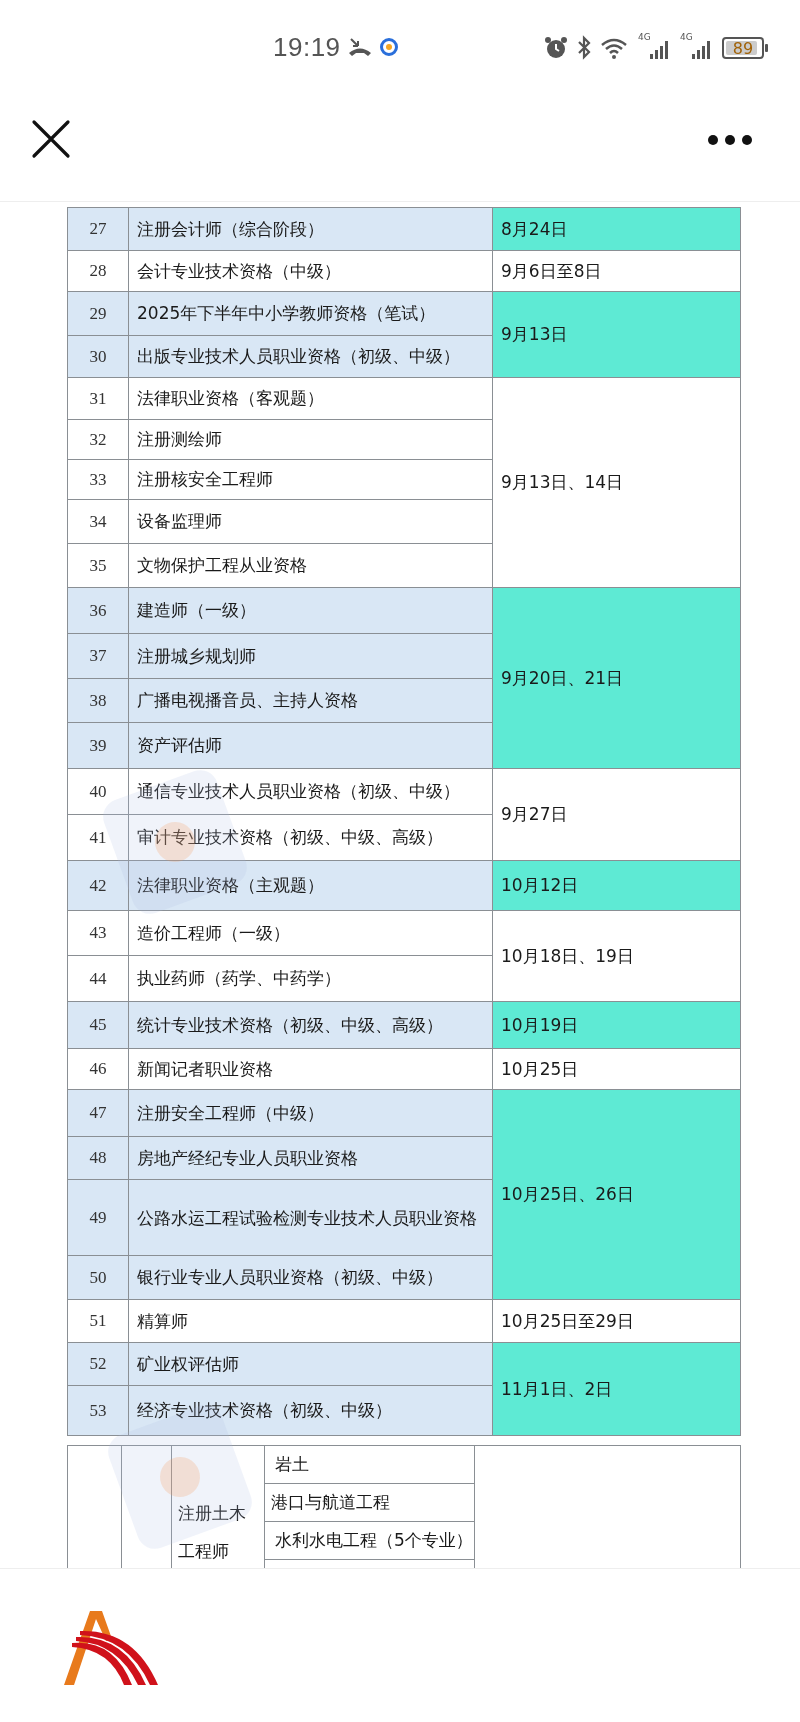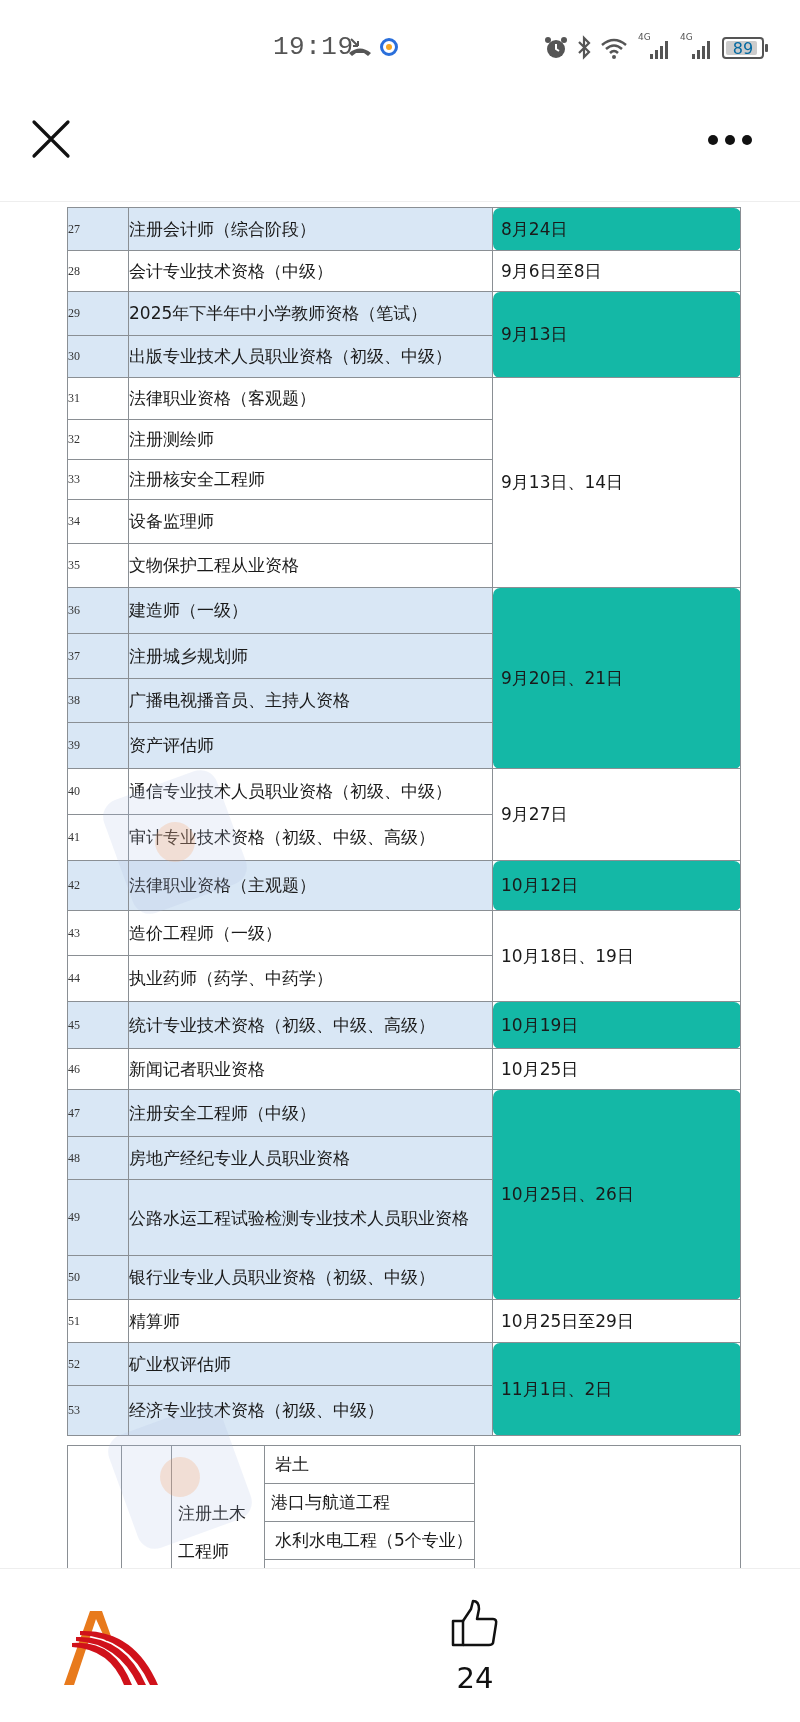--- a/index.html
+++ b/index.html
@@ -1,47 +1,47 @@
 <!DOCTYPE html>
 <html><head>
 <meta charset="utf-8">
 <style>
   * { box-sizing: border-box; margin: 0; padding: 0; }
   html, body { width: 800px; height: 1722px; background: #ffffff; overflow: hidden; }
   body { position: relative; font-family: "DejaVu Sans", "Liberation Sans", sans-serif; color: #222; }
 
   
   .status-bar { position: absolute; top: 0; left: 0; width: 800px; height: 90px; background: #fff; }
-  .status-time { position: absolute; left: 273px; top: 32px; font-size: 26px; color: #555; letter-spacing: 0.5px; font-family: Liberation Mono, monospace; }
+  .status-time { position: absolute; left: 273px; top: 32px; font-size: 26px; color: #555; letter-spacing: 0.5px; font-family: Liberation Sans, sans-serif; }
   .status-missed { position: absolute; left: 347px; top: 36px; width: 26px; height: 22px; }
   .status-app { position: absolute; left: 380px; top: 38px; width: 18px; height: 18px; border-radius: 50%; border: 3px solid #2a6fdb; }
   .status-app::after { content: ""; position: absolute; left: 3px; top: 3px; width: 6px; height: 6px; border-radius: 50%; background: #f5a623; }
   .status-right { position: absolute; right: 36px; top: 34px; height: 28px; display: flex; align-items: center; gap: 8px; }
   .status-icon { display: inline-block; }
   .battery { position: relative; width: 42px; height: 22px; border: 2px solid #555; border-radius: 4px; display: flex; align-items: center; justify-content: center; }
   .battery-fill { position: absolute; left: 2px; top: 2px; bottom: 2px; width: 31px; background: #ccc; border-radius: 2px; }
-  .battery-text { position: relative; font-size: 16px; color: #0369a1; font-family: "DejaVu Sans", sans-serif; }
+  .battery-text { position: relative; font-size: 16px; color: #a16207; font-family: "DejaVu Sans", sans-serif; }
   .battery::after { content: ""; position: absolute; right: -6px; top: 5px; width: 3px; height: 8px; background: #555; border-radius: 1px; }
 
   
   .top-bar { position: absolute; top: 90px; left: 0; width: 800px; height: 112px; background: #fff; border-bottom: 1px solid #eee; z-index: 5; }
   .close-btn { position: absolute; left: 30px; top: 28px; width: 42px; height: 42px; cursor: pointer; }
   .more-btn { position: absolute; right: 42px; top: 40px; width: 50px; height: 20px; display: flex; gap: 7px; align-items: center; cursor: pointer; }
   .more-btn span { width: 10px; height: 10px; border-radius: 50%; background: #111; display: block; }
 
   
   .content { position: absolute; top: 202px; left: 0; width: 800px; height: 1366px; overflow: hidden; background: #fff; }
   .tbl { position: absolute; left: 67px; top: 5px; width: 674px; border-collapse: collapse; font-family: "DejaVu Serif", "Liberation Serif", serif; }
   .tbl td { border: 1.5px solid #8a8f94; font-size: 17px; color: #1a1a1a; vertical-align: middle; }
-  .tbl td.num { width: 61px; font-family: "Liberation Serif", serif; font-size: 12px; color: #333; }
-  .tbl td.name { width: 364px; padding-left: 0; font-family: "DejaVu Sans", sans-serif; font-size: 17px; }
+  .tbl td.num { width: 61px; text-align: center; font-family: "Liberation Serif", serif; font-size: 17px; color: #333; }
+  .tbl td.name { width: 364px; padding-left: 8px; font-family: "DejaVu Sans", sans-serif; font-size: 17px; }
   .tbl td.date { padding-left: 8px; font-family: "DejaVu Sans", sans-serif; font-size: 17px; }
   .tbl tr.blue td { background: #d9e7f5; }
   .tbl tr.white td { background: #ffffff; }
-  .tbl td.date.blue { background: #14b8a6; border-radius: 7px; }
+  .tbl td.date.blue { background: #5eead4; }
   .tbl td.date.white { background: #ffffff; }
 
   .sub { position: absolute; left: 67px; top: 1243px; width: 674px; border-collapse: collapse; font-family: "DejaVu Sans", sans-serif; }
   .sub td { border: 1.5px solid #8a8f94; font-size: 17px; color: #1a1a1a; background: #fff; vertical-align: middle; }
 
   .watermark { position: absolute; left: 115px; top: 580px; width: 120px; height: 120px; border-radius: 18px; background: rgba(170,190,225,0.18); transform: rotate(-20deg); pointer-events: none; }
   .watermark2 { position: absolute; left: 120px; top: 1215px; width: 120px; height: 120px; border-radius: 18px; background: rgba(170,190,225,0.18); transform: rotate(-20deg); pointer-events: none; }
   .watermark-dot { position: absolute; left: 40px; top: 40px; width: 40px; height: 40px; border-radius: 50%; background: rgba(245,150,80,0.22); }
 
   
@@ -277,22 +277,15 @@
 </div>
 
 <div class="bottom-bar">
   <svg class="account-logo" viewBox="0 0 96 78">
     <path d="M2 76 L28 2 L40 2 L50 30 L44 32 L34 10 L12 76 Z" fill="#e87a1c"></path>
     <path d="M10 34 Q52 30 70 76 L62 76 Q48 40 10 38 Z" fill="#d0121b"></path>
     <path d="M14 28 Q62 26 84 76 L76 76 Q56 34 14 32 Z" fill="#d0121b"></path>
     <path d="M18 22 Q72 20 96 76 L88 76 Q66 28 18 26 Z" fill="#d0121b"></path>
   </svg>
 
-  <div class="action like">
-    <svg width="52" height="50" viewBox="0 0 52 50">
-      <path d="M4 22 L14 22 L14 46 L4 46 Z" fill="none" stroke="#111" stroke-width="2.5" stroke-linejoin="round"></path>
-      <path d="M14 22 L22 10 L24 2 Q30 2 30 10 L28 20 L44 20 Q48 20 47 25 L44 44 Q43 46 40 46 L14 46" fill="none" stroke="#111" stroke-width="2.5" stroke-linejoin="round"></path>
-    </svg>
-    <div class="count">24</div>
-  </div>
 
 
 </div>
 
 </body></html>

